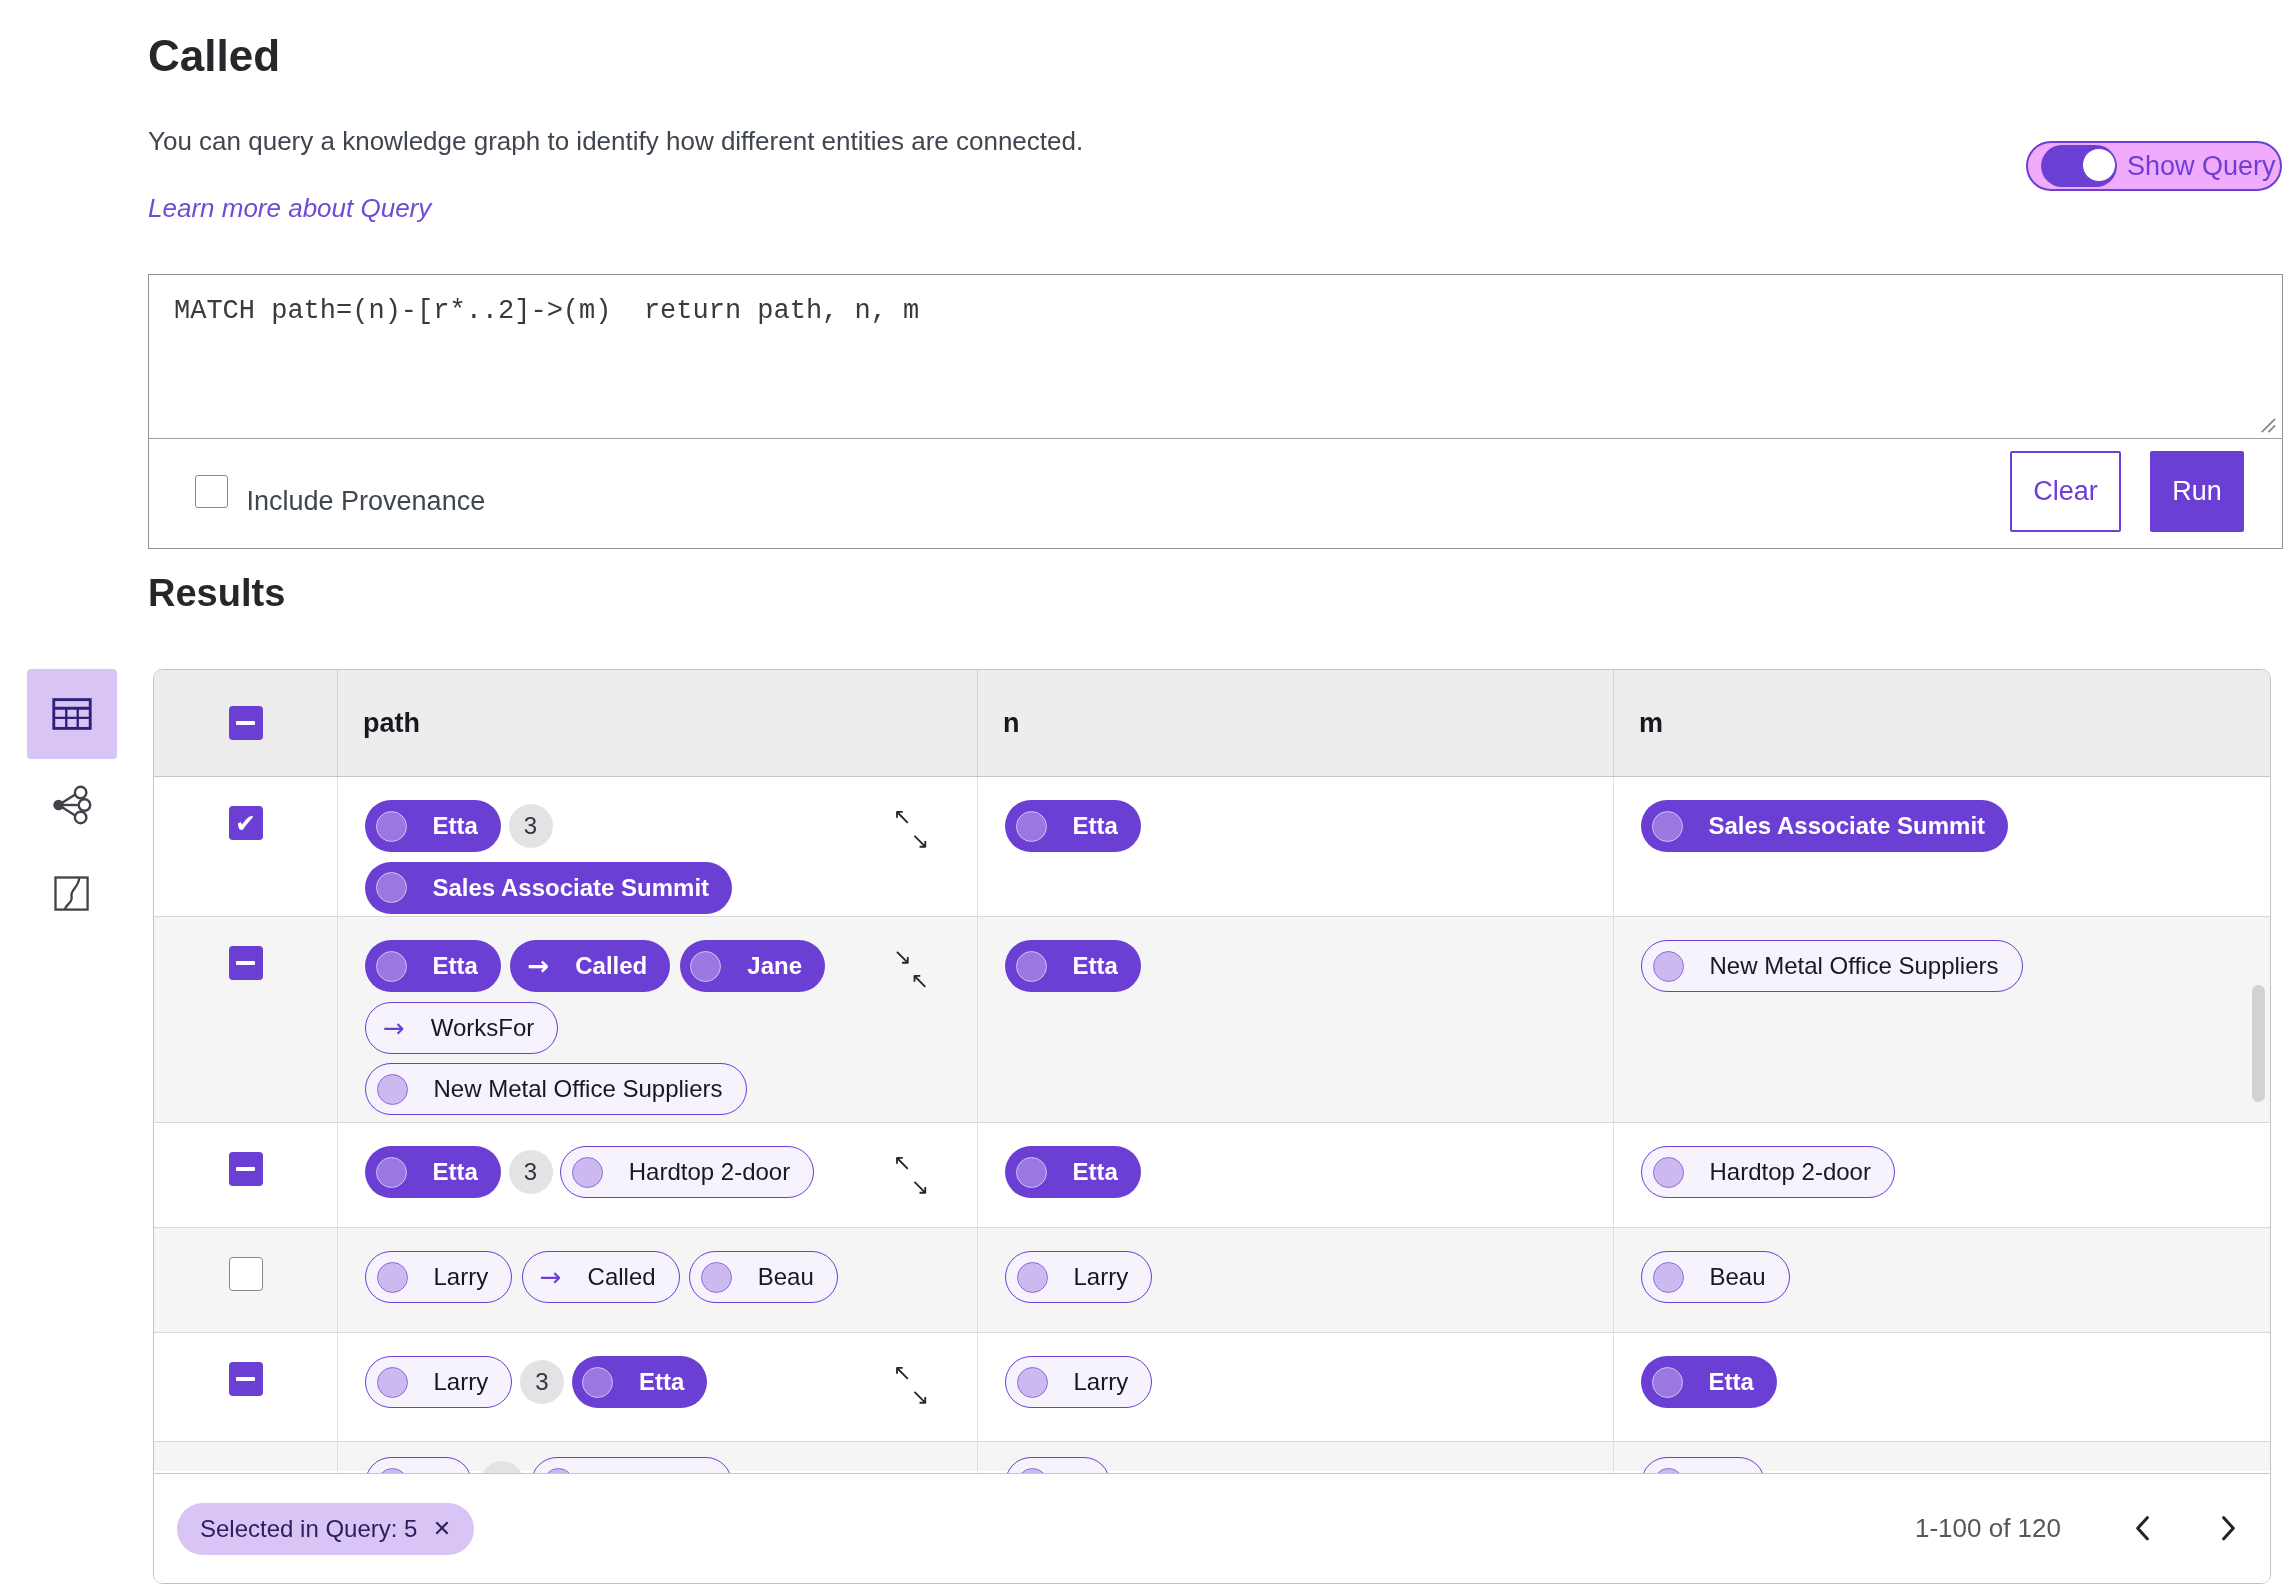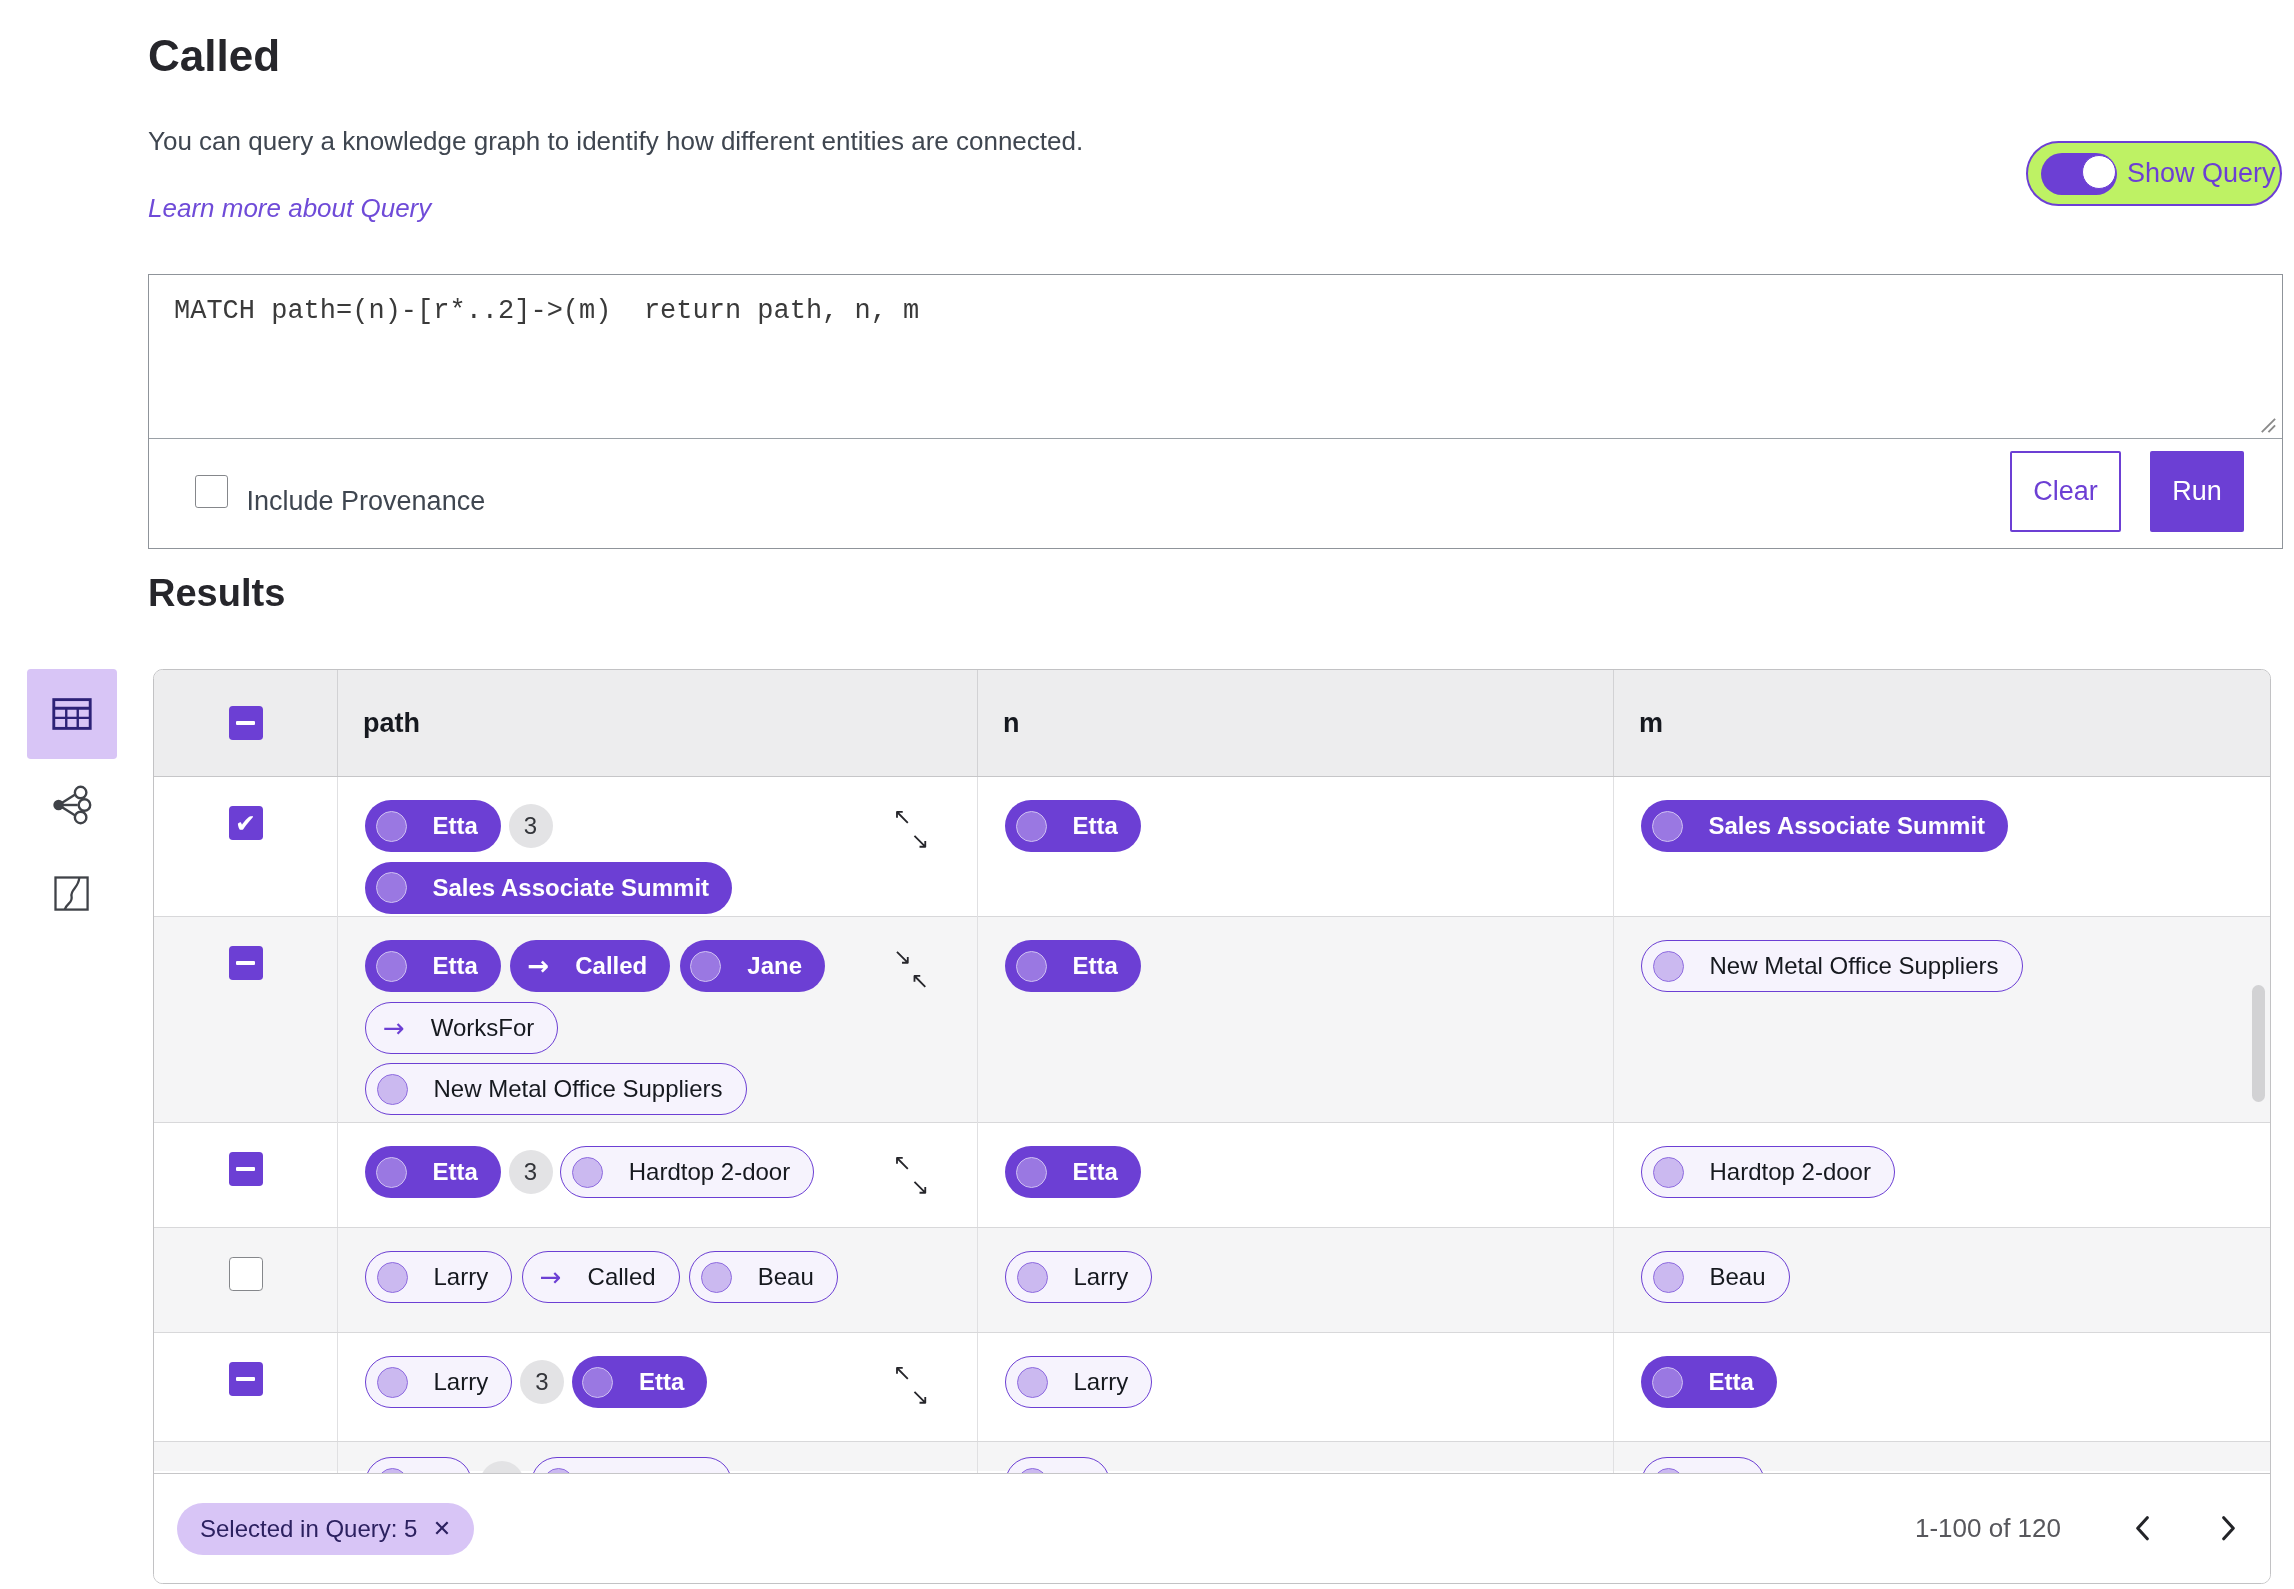--- a/index.html
+++ b/index.html
@@ -6,22 +6,22 @@
   body {
     width:2294px; height:1590px; position:relative; overflow:hidden;
     background:#ffffff; color:#16191f;
     font-family:"Liberation Sans", sans-serif;
   }
   
   .page-title { position:absolute; left:148px; top:31px; font-size:44px; font-weight:700; color:#26262b; }
   .desc { position:absolute; left:148px; top:126px; font-size:26px; color:#3f4650; }
   .learn-link { position:absolute; left:148px; top:193px; font-size:26px; color:#6f4bd8; cursor:pointer;font-style:italic; }
 
-  .show-query { position:absolute; left:2026px; top:141px; width:256px; height:65px;
-    border:2.9px solid #6c3fd4; border-radius:36px; background:#bef264;
+  .show-query { position:absolute; left:2026px; top:141px; width:256px; height:50px;
+    border:2.9px solid #6c3fd4; border-radius:36px; background:#f0abfc;
     display:flex; align-items:center; padding:0 11.5px 0 13.4px; box-sizing:border-box; cursor:pointer; }
   .switch-track { width:76px; height:42px; border-radius:21px; background:#6c3fd4; position:relative; flex:none; }
   .switch-knob { position:absolute; right:1.9px; top:2.9px; width:34px; height:34px; border-radius:50%;
     background:#fff; border:1.9px solid #6c3fd4; box-sizing:border-box; }
   .show-query-label { font-size:27px; color:#6c3fd4; margin-left:9.6px; white-space:nowrap; }
 
   
   .query-box { position:absolute; left:148px; top:274px; width:2135px; height:275px;
     border:1.9px solid #8f949a; box-sizing:border-box; background:#fff; }
   .query-textarea { position:relative; height:164px; border-bottom:1.9px solid #9aa0a6;

